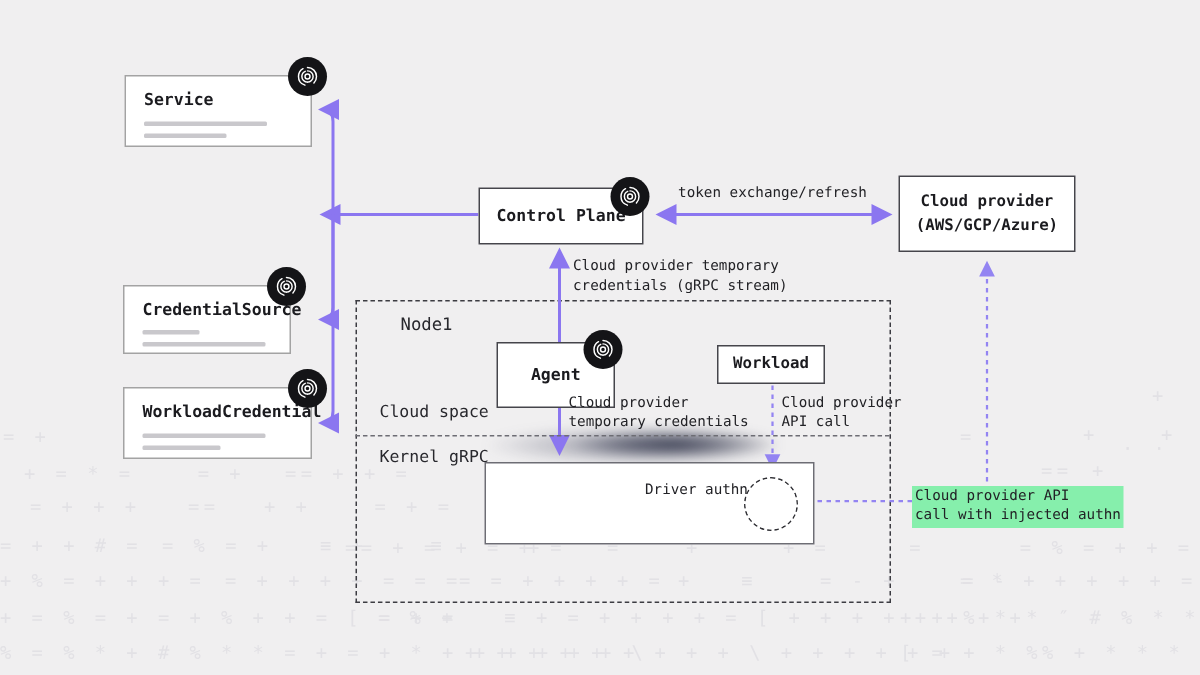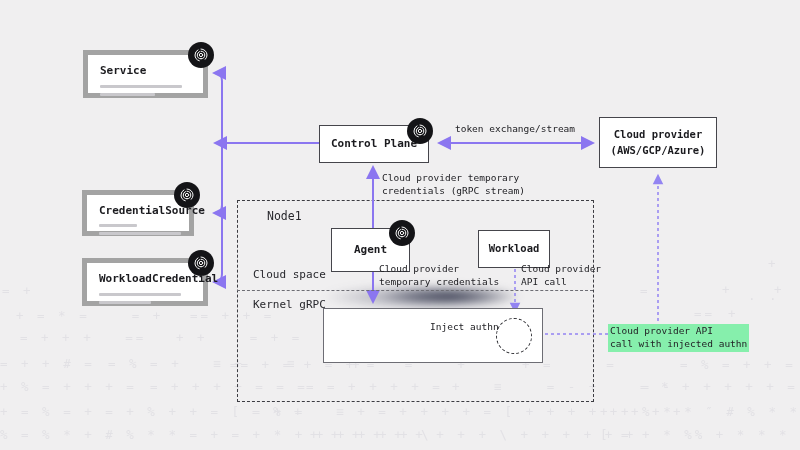--- a/index.html
+++ b/index.html
@@ -32,21 +32,21 @@
     position:absolute;left:237px;top:200px;width:355px;height:200px;z-index:2;
     border:1.5px dashed #3c3c42;background:transparent;
   }
   .space-divider{
     position:absolute;left:237px;top:290px;width:356px;height:0;z-index:3;
     border-top:1.5px dashed #6d6d74;
   }
   .zone-label{position:absolute;z-index:4;font-size:11px;color:#28282d;}
   
   .box{position:absolute;background:#ffffff;z-index:4;box-sizing:border-box;}
-  .entity{border:5px solid #a3a3a3;}
+  .entity{border:1px solid #a3a3a3;}
   .entity .e-title{position:absolute;left:12px;top:9px;font-size:11px;font-weight:bold;color:#1b1b1f;}
   .bar{position:absolute;left:12px;height:3px;background:#c9c8cc;border-radius:1px;}
   .solid-box{border:1px solid #45454b;display:flex;align-items:center;justify-content:center;
     font-size:11px;font-weight:bold;text-align:center;line-height:1.45;}
   .container-box{border:1px solid #6d6d74;background:#ffffff;}
   
   .fp{position:absolute;width:26px;height:26px;border-radius:50%;background:#141417;z-index:5;
     display:flex;align-items:center;justify-content:center;}
   .fp svg{width:18px;height:18px;display:block;}
   
@@ -193,31 +193,31 @@
       <svg viewBox="0 0 24 24" fill="none" stroke="#fff" stroke-width="1.3" stroke-linecap="round">
           <circle cx="12" cy="12" r="2.2"></circle>
           <path d="M12 7a5 5 0 0 1 5 5 5 5 0 0 1-5 5"></path>
           <path d="M12 17a5 5 0 0 1-5-5 5 5 0 0 1 3-4.6"></path>
           <path d="M12 4a8 8 0 0 1 8 8 8 8 0 0 1-2.3 5.7"></path>
           <path d="M9.7 19.7A8 8 0 0 1 4 12a8 8 0 0 1 4-6.9"></path>
         </svg>
     </div>
   </div>
 
-  <div class="box solid-box" style="left:478px;top:230px;width:72px;height:38px;font-size:10.5px;font-weight:bold;">
+  <div class="box solid-box" style="left:478px;top:230px;width:72px;height:26px;font-size:10.5px;font-weight:bold;">
     <span>Workload</span>
   </div>
 
   <div class="box container-box" style="left:323px;top:308px;width:220px;height:55px;"></div>
   <div class="dashed-circle"></div>
 
-  <div class="lbl" style="left:430px;top:123px;width:170px;text-align:center;">token exchange/stream</div>
+  <div class="lbl" style="left:430px;top:123px;width:170px;text-align:center;">token exchange/refresh</div>
   <div class="lbl" style="left:382px;top:172px;">Cloud provider temporary
 credentials (gRPC stream)</div>
   <div class="lbl" style="left:379px;top:263px;">Cloud provider
 temporary credentials</div>
   <div class="lbl" style="left:521px;top:263px;">Cloud provider
 API call</div>
-  <div class="lbl" style="left:430px;top:321px;">Inject authn</div>
+  <div class="lbl" style="left:430px;top:321px;">Driver authn</div>
   <div class="lbl lbl-bg" style="left:608px;top:324px;">Cloud provider API
 call with injected authn</div>
 
 </div>
 
 </body></html>

